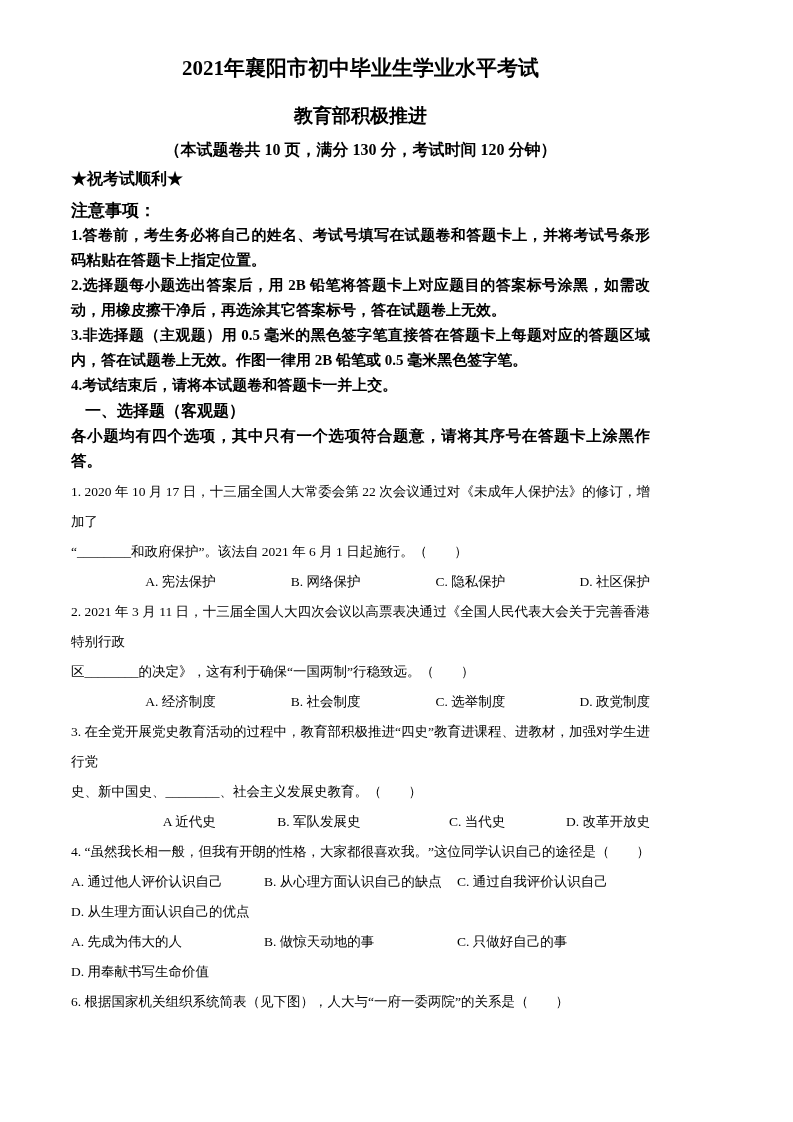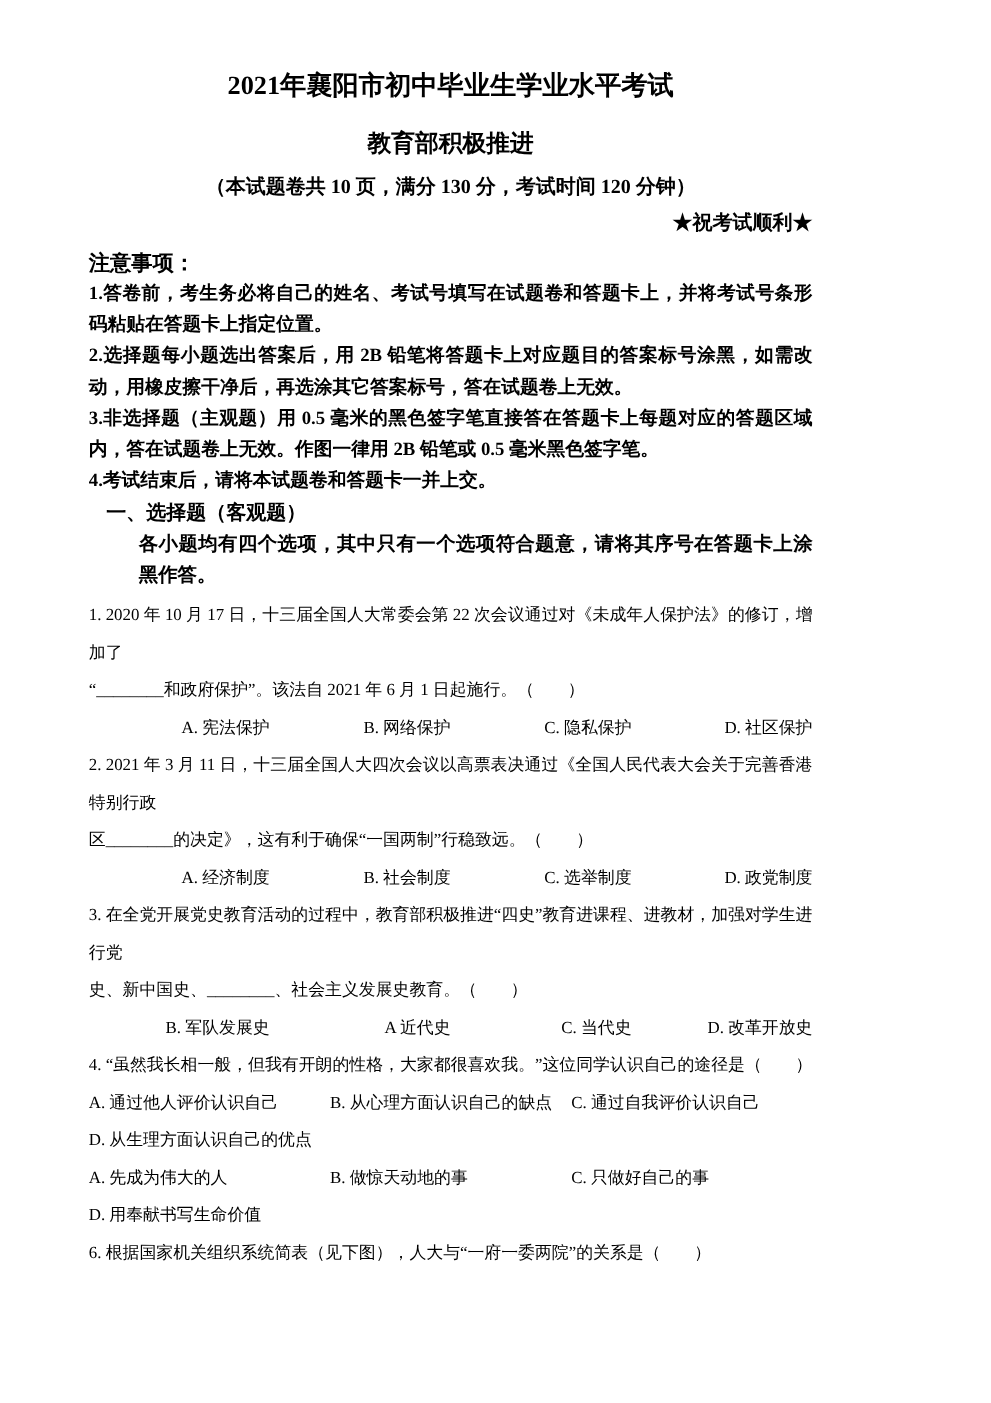--- a/index.html
+++ b/index.html
@@ -41,21 +41,21 @@
   .exam-info {
     font-size: 16px;
     font-weight: bold;
     text-align: center;
     padding-top: 12px;
     line-height: 1.2;
   }
   .exam-wish {
     font-size: 16px;
     font-weight: bold;
-    text-align: right;
+    text-align: left;
     padding-top: 10px;
     line-height: 1.2;
   }
 
   .notice-header {
     font-size: 17px;
     font-weight: bold;
     line-height: 25px;
     margin-top: 10px;
   }
@@ -71,21 +71,20 @@
     font-size: 16px;
     font-weight: bold;
     line-height: 25px;
     text-indent: 14px;
   }
   .section-instruction {
     font-size: 15.5px;
     font-weight: bold;
     line-height: 25px;
     text-align: justify;
-    margin-left: 40px;
   }
 
   .question-list {
     margin-top: 4px;
   }
   .question {
     font-size: 13.5px;
     font-weight: normal;
     line-height: 30px;
   }
@@ -142,22 +141,22 @@
           <div class="option">A.  经济制度</div>
           <div class="option">B.  社会制度</div>
           <div class="option">C.  选举制度</div>
           <div class="option">D.  政党制度</div>
         </div>
       </div>
       <div class="question">
         <div class="stem-line">3.  在全党开展党史教育活动的过程中，教育部积极推进“四史”教育进课程、进教材，加强对学生进行党</div>
         <div class="stem-line">史、新中国史、________、社会主义发展史教育。（　　）</div>
         <div class="options cols-4">
+          <div class="option">A  近代史</div>
           <div class="option">B.  军队发展史</div>
-          <div class="option">A  近代史</div>
           <div class="option">C.  当代史</div>
           <div class="option">D.  改革开放史</div>
         </div>
       </div>
       <div class="question">
         <div class="stem-line">4. “虽然我长相一般，但我有开朗的性格，大家都很喜欢我。”这位同学认识自己的途径是（　　）</div>
         <div class="options cols-2">
           <div class="option">A.  通过他人评价认识自己</div>
           <div class="option">B.  从心理方面认识自己的缺点</div>
           <div class="option">C.  通过自我评价认识自己</div>

